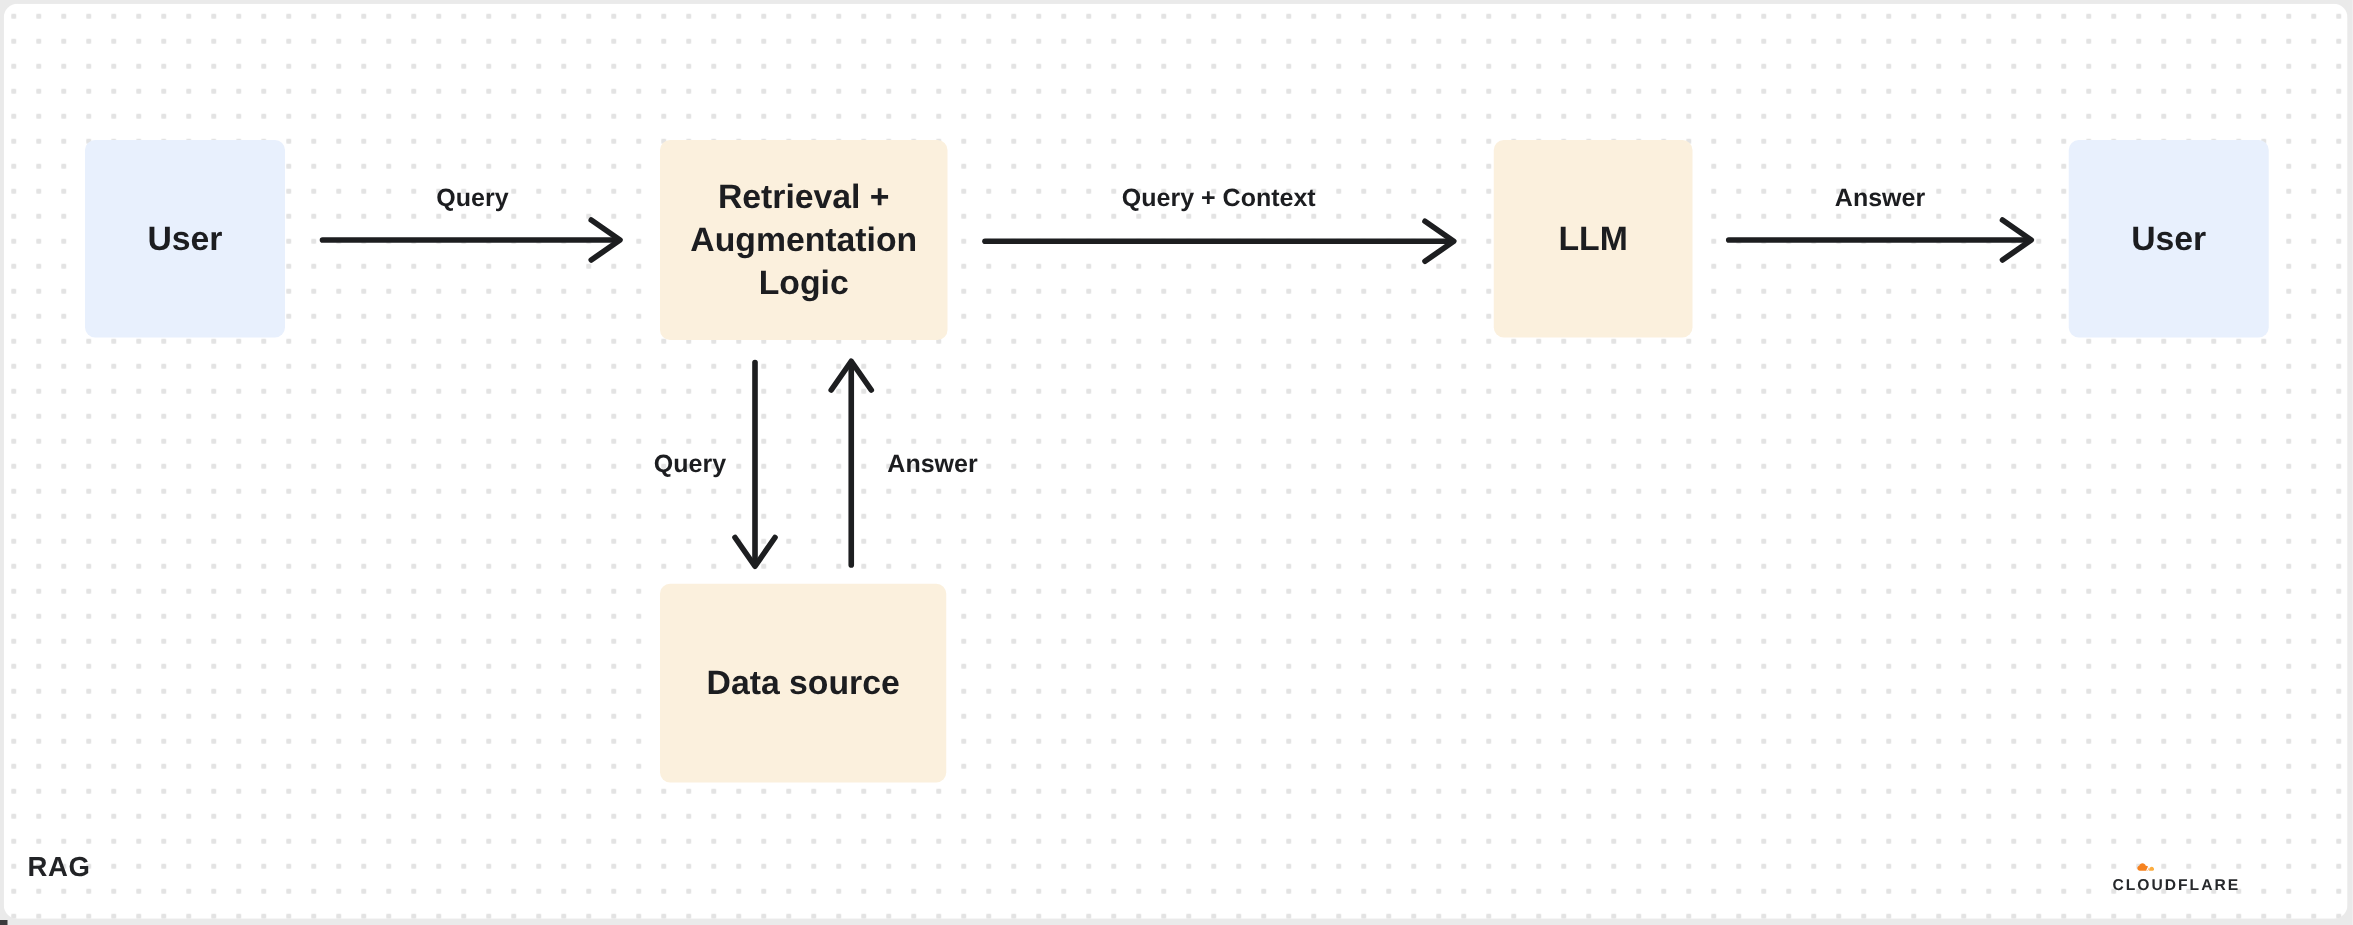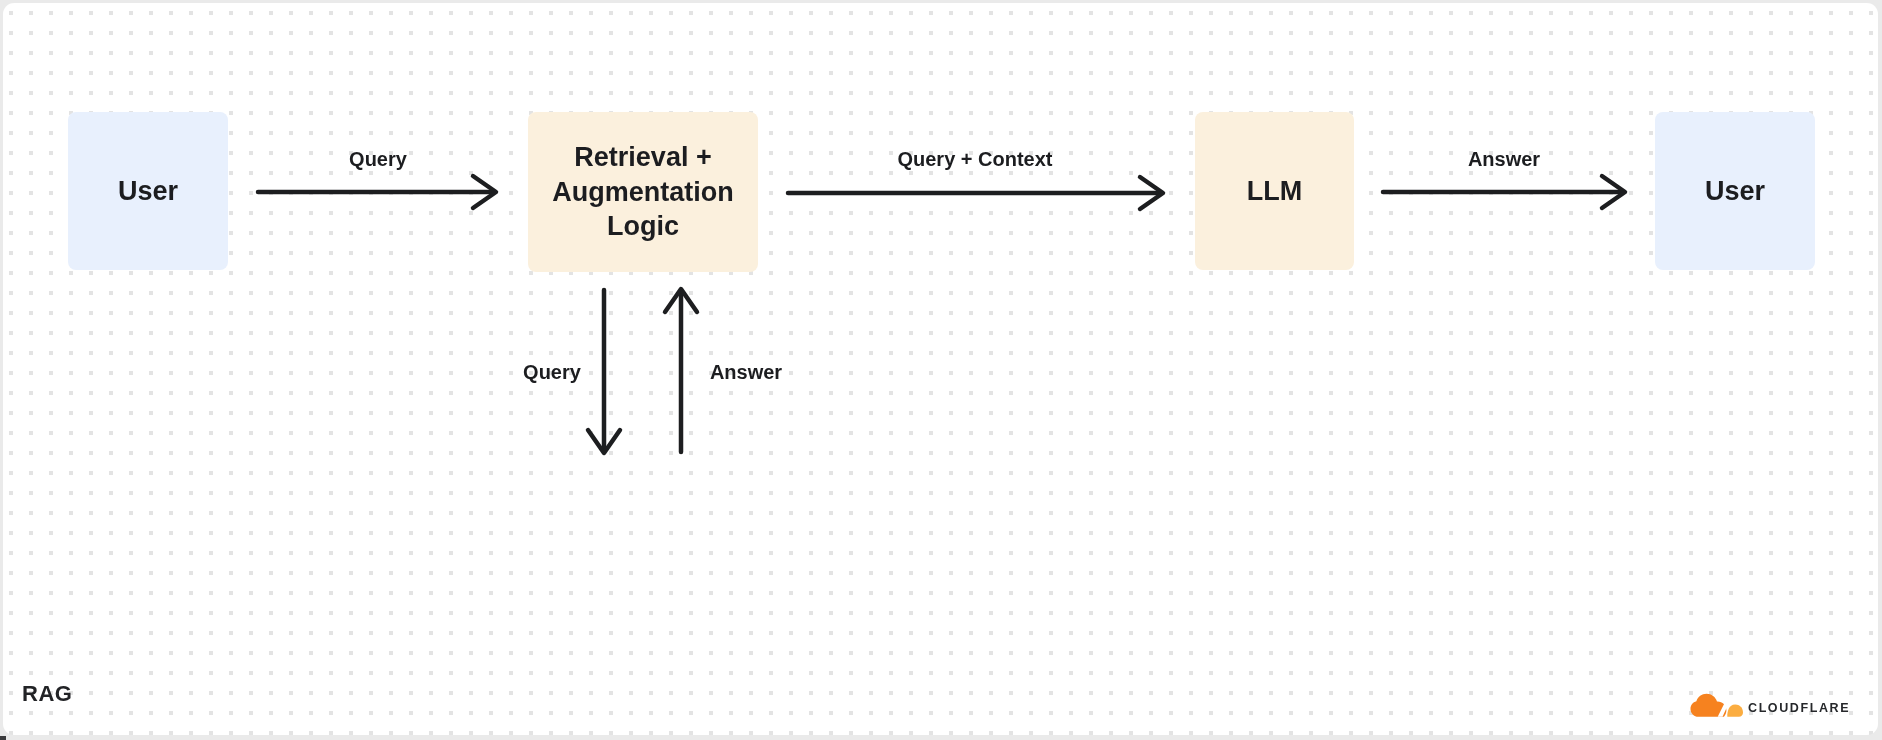--- a/index.html
+++ b/index.html
@@ -69,22 +69,22 @@
     font-size: 22px;
     font-weight: 600;
     letter-spacing: 0.5px;
   }
   .cf-logo {
     position: absolute;
     left: 1690px;
     top: 690px;
     height: 27px;
     display: flex;
-    align-items: flex-end;
     gap: 5px;
+    flex-direction: column;
   }
   .cf-logo svg { display: block; }
   .cf-wordmark {
     color: #26282B;
     font-size: 12.5px;
     font-weight: 800;
     letter-spacing: 1.6px;
     line-height: 1;
     margin-bottom: 3px;
     white-space: nowrap;
@@ -135,20 +135,23 @@
       </div>
 
       <div class="node cream" style="left:528px; top:112px; width:230px; height:160px;">
         <span class="node-label">Retrieval + Augmentation Logic</span>
       </div>
 
       <div class="node blue" style="left:1655px; top:112px; width:160px; height:158px;">
         <span class="node-label">User</span>
       </div>
 
+      <div class="node cream" style="left:528px; top:467px; width:229px; height:159px;">
+        <span class="node-label">Data source</span>
+      </div>
 
       <div class="edge-label" style="left:378px; top:159px;">Query</div>
 
       <div class="edge-label" style="left:975px; top:159px;">Query + Context</div>
 
       <div class="edge-label" style="left:1504px; top:159px;">Answer</div>
 
       <div class="edge-label" style="left:552px; top:372px;">Query</div>
 
       <div class="edge-label" style="left:746px; top:372px;">Answer</div>

